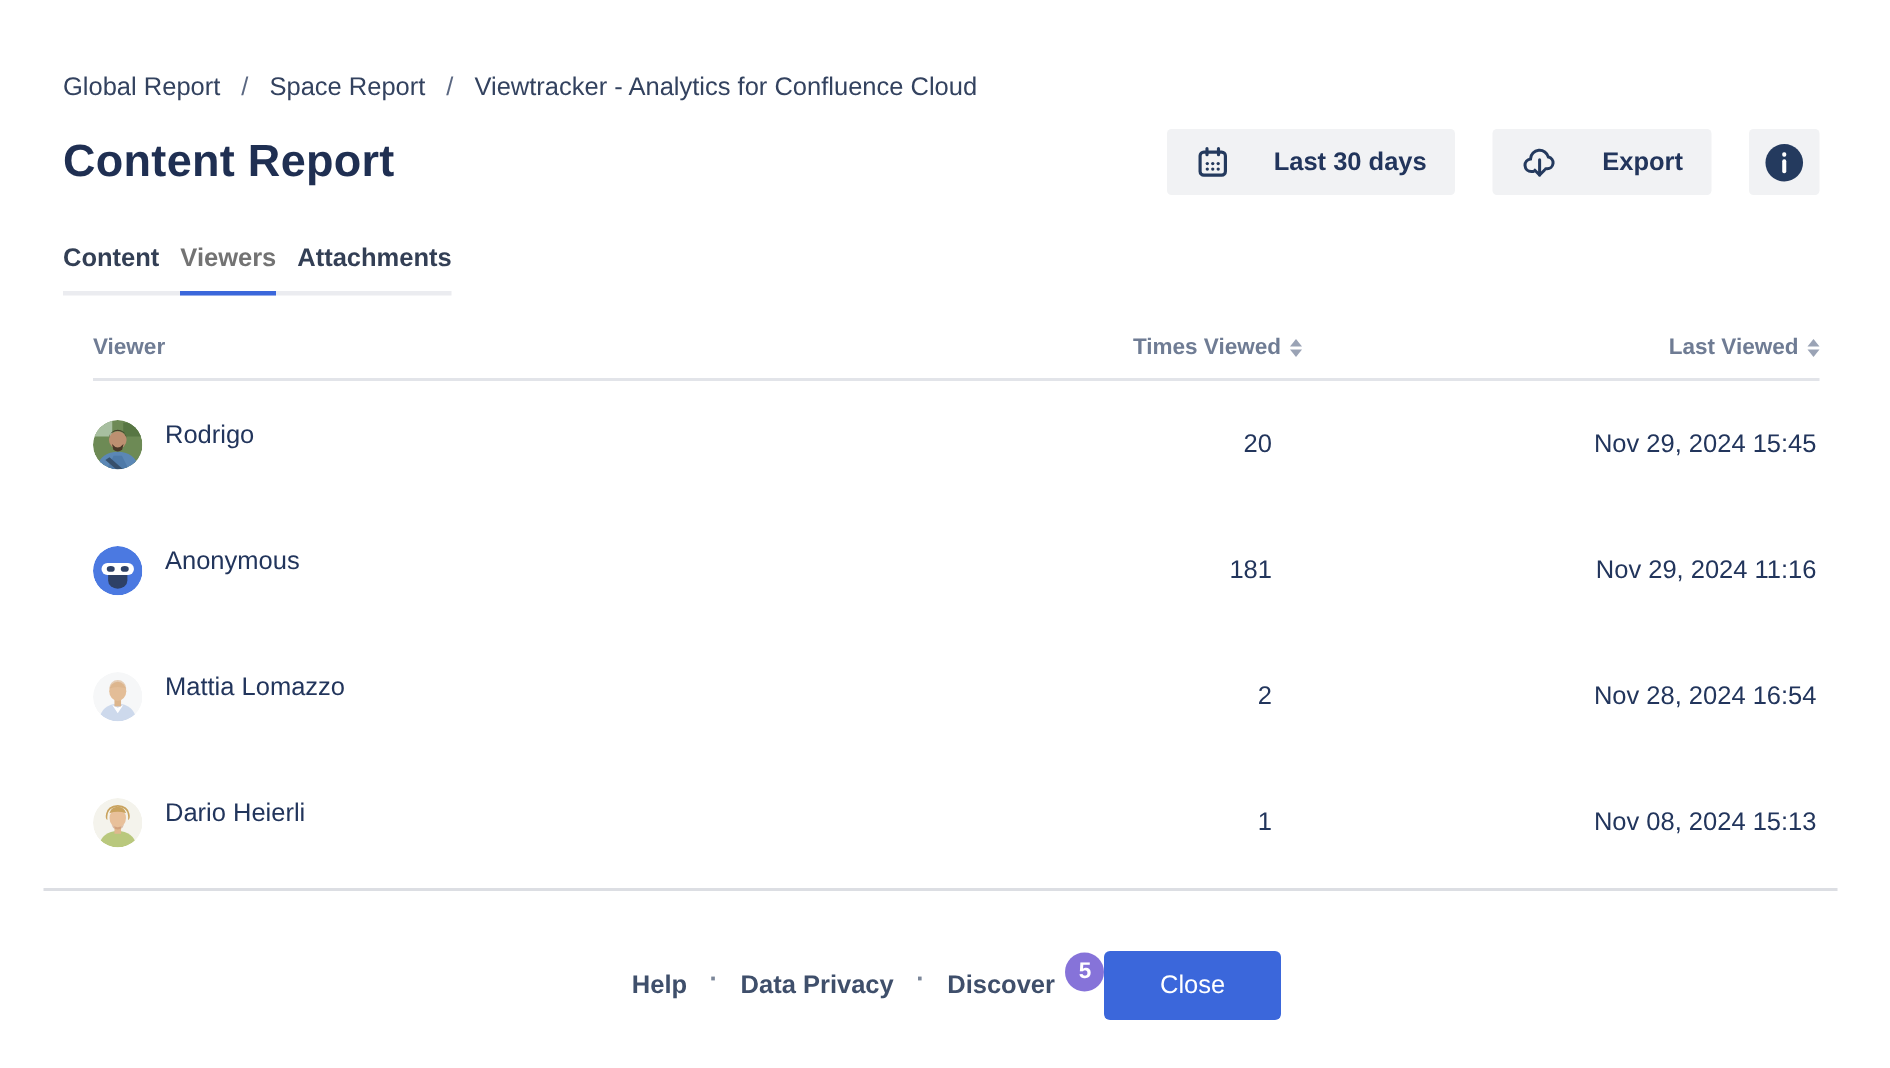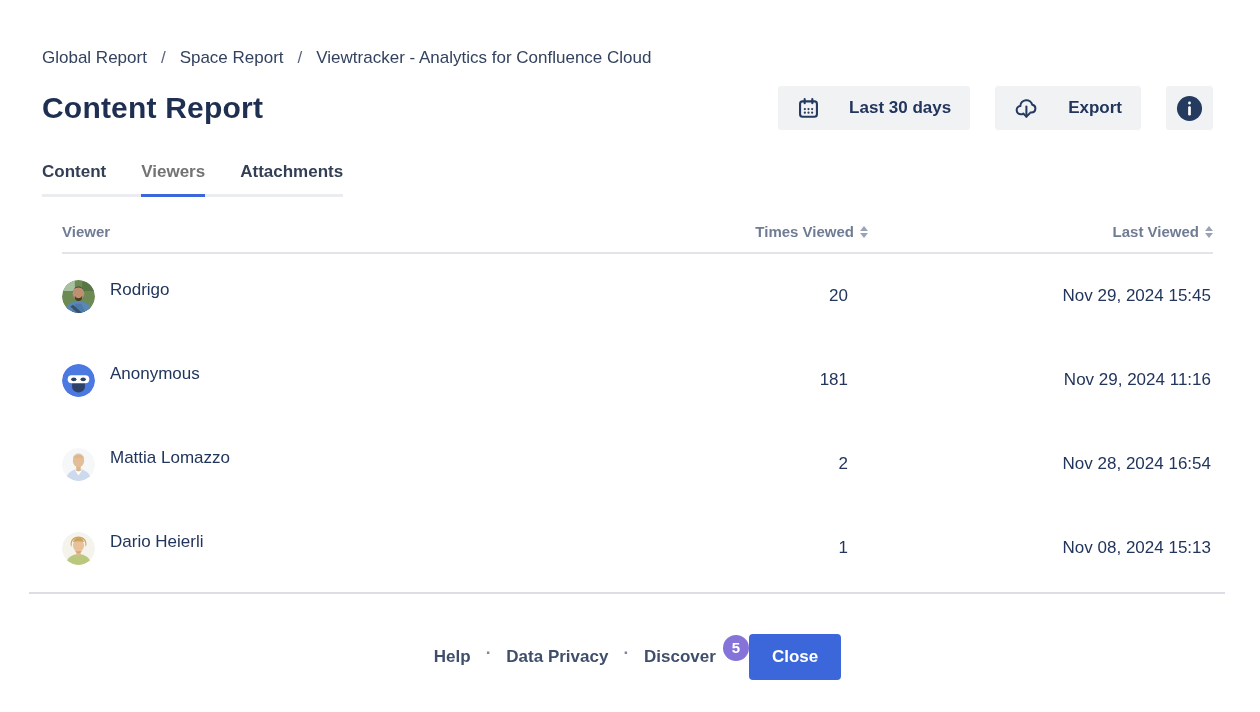--- a/index.html
+++ b/index.html
@@ -16,21 +16,21 @@
   .header-row { display:flex; justify-content:space-between; align-items:center; margin-top:18px; }
   h1.page-title { font-size:30px; font-weight:600; color:#1f2f52; letter-spacing:.2px; }
   .actions { display:flex; align-items:center; gap:25px; }
   .btn { display:inline-flex; align-items:center; gap:29px; background:#f1f2f4; border:none;
          border-radius:3px; height:44px; padding:0 19px; font-family:inherit;
          font-size:17px; font-weight:600; color:#22355c; cursor:pointer; }
   .btn.icon-only { width:47px; padding:0; justify-content:center; }
   .btn svg { display:block; }
 
   
-  .tabs { display:inline-flex; gap:35px; margin-top:32px; border-bottom:3px solid #ebecf0; }
+  .tabs { display:inline-flex; gap:14px; margin-top:32px; border-bottom:3px solid #ebecf0; }
   .tab { font-size:17px; font-weight:600; color:#333f55; padding-bottom:12px;
          margin-bottom:-3px; border-bottom:3px solid transparent; cursor:pointer; }
   .tab.active { color:#737373; border-bottom-color:#3b67db; }
 
   
   .thead { display:flex; align-items:flex-end; margin-top:26px; padding-bottom:12px;
            border-bottom:2px solid #e2e4e9; font-size:15px; font-weight:600; color:#6f7c94;margin-left:20px; }
   .col-viewer { flex:1; text-align:left; }
   .col-times  { width:220px; text-align:right; }
   .col-last   { width:345px; text-align:right; }
@@ -53,21 +53,21 @@
 
   
   .footer { display:flex; justify-content:center; align-items:center; margin-top:40px; }
   .footer-links { display:flex; align-items:center; padding-left:20px; font-size:17px; font-weight:600; color:#3f4f6b; }
   .flink { cursor:pointer; }
   .fsep { color:#7b8699; margin:0 15px; transform:translateY(-4px); font-weight:700; }
   .badge { display:inline-block; min-width:26px; height:26px; line-height:26px; border-radius:13px;
            background:#8673d9; color:#fff; font-size:15px; font-weight:700; text-align:center;
            margin-left:7px; transform:translateY(-9px); }
   .btn-close { background:#3b67db; color:#fff; border:none; border-radius:4px; height:46px;
-               padding:0 23px; font-family:inherit; font-size:17px; font-weight:700; cursor:pointer; }
+               padding:0 37px; font-family:inherit; font-size:17px; font-weight:400; cursor:pointer; }
 </style>
 </head>
 <body>
 
 <div class="page">
 
   
   <div class="breadcrumb">
     <span class="crumb">Global Report</span>
     <span class="sep">/</span>

